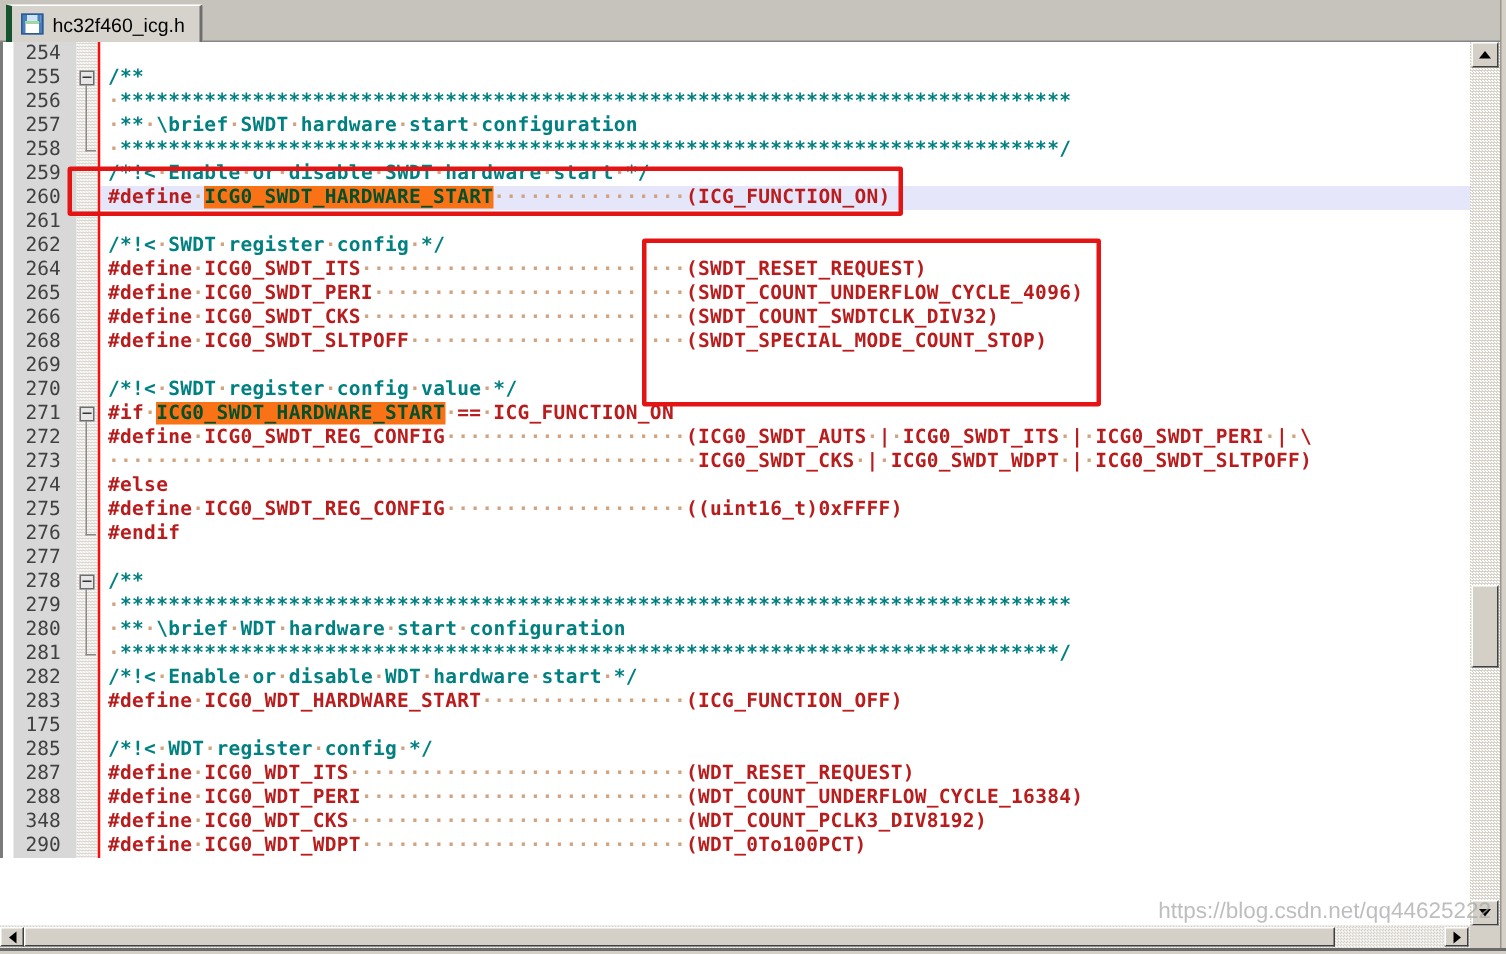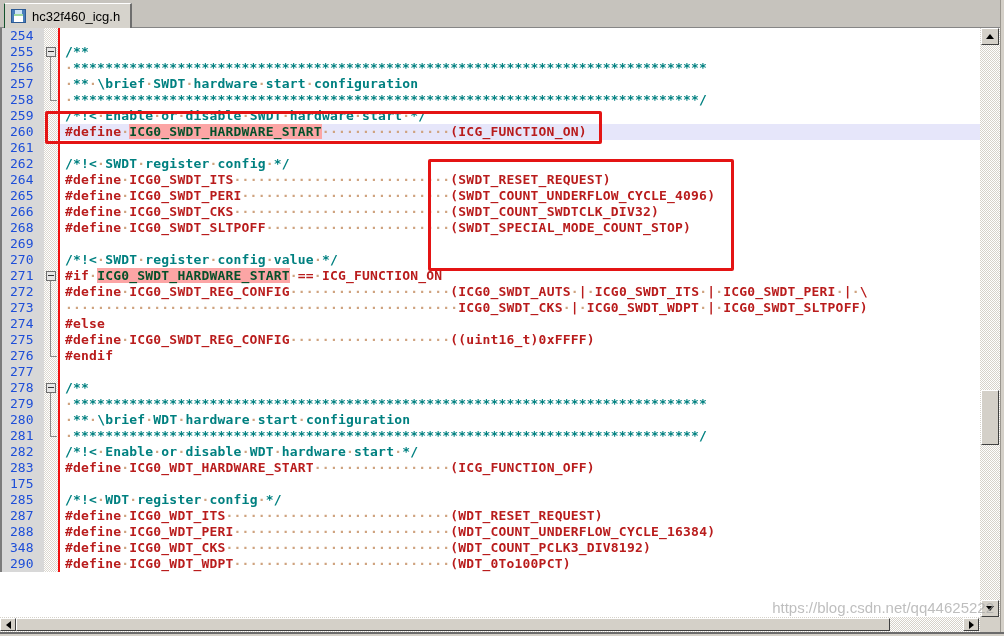--- a/index.html
+++ b/index.html
@@ -5,48 +5,48 @@
   * { margin:0; padding:0; box-sizing:border-box; }
   html,body { width:1004px; height:636px; overflow:hidden; }
   body { font-family:"DejaVu Sans Mono", monospace; background:#d4d0c8; }
   .window { position:absolute; inset:0; width:1004px; height:636px; background:#d4d0c8; }
 
   
   .tabbar { position:absolute; left:0; top:0; width:1004px; height:28px;
             background:#c6c3bd; border-bottom:1px solid #868686; }
   .tab { position:absolute; left:4px; top:3px; height:25px; padding:0 10px 0 6px;
          background:#d6d3cc; display:flex; align-items:center; gap:6px;
-         border-left:1px solid #14532d; border-top:1px solid #ffffff;
+         border-left:4px solid #14532d; border-top:1px solid #ffffff;
          border-right:2px solid #6e6e6e; border-bottom:none;
          font-family:"Liberation Sans", sans-serif; font-size:13px; color:#000; }
   .floppy { width:15px; height:14px; position:relative; background:#4a7ebb;
             border:1px solid #2c5a94; flex:0 0 auto; }
   .floppy::before { content:""; position:absolute; left:3px; top:0; width:7px; height:5px;
             background:#cfe4f7; border-right:2px solid #4a7ebb; }
   .floppy::after { content:""; position:absolute; left:2px; bottom:0; width:9px; height:6px;
             background:#ffffff; border-top:2px solid #9fd89f; }
 
   
   .main { position:absolute; left:0; top:28px; width:980px; height:589px;
           background:#ffffff; overflow:hidden; }
   .line-row { display:flex; height:16px; line-height:16px; white-space:pre; }
   .edge { width:2px; background:#7b7b7b; flex:0 0 auto; }
-  .ln { width:42px; flex:0 0 auto; background:#d8d8d8; color:#1d4ed8;
-        font-size:13px; padding-left:8px; }
+  .ln { width:42px; flex:0 0 auto; background:#d8d8d8; color:#404040;
+        font-size:13px; padding-left:8px;margin-left:7px; }
   .fold { width:14px; flex:0 0 auto; position:relative;
           background:
             conic-gradient(#ffffff 25%, #dcd8d0 25% 50%, #ffffff 50% 75%, #dcd8d0 75%);
           background-size:2px 2px; }
   .redline { width:2px; flex:0 0 auto; background:#f01010; }
   .code { flex:1 1 auto; font-size:13px; font-weight:bold; letter-spacing:0.2px;
           padding-left:5px; background:#ffffff; overflow:hidden; }
   .code.sel { background:#e6e6fa; }
   .t-c { color:#b91c1c; }
   .t-m { color:#008080; }
-  .t-h { color:#05502a; background:#fca5a5; }
+  .t-h { color:#05502a; background:#f97316; }
   .d   { color:#cfa37f; font-weight:bold; }
 
   
   .f-box { position:absolute; left:2px; top:3px; width:10px; height:10px;
            background:#e6e6e6; border:1px solid #6e6e6e; }
   .f-box::after { content:""; position:absolute; left:1px; top:3px; width:6px; height:1px;
            background:#333333; }
   .f-down { position:absolute; left:6px; top:13px; bottom:0; width:1px; background:#8a8a8a; }
   .f-mid  { position:absolute; left:6px; top:0; bottom:0; width:1px; background:#8a8a8a; }
   .f-endv { position:absolute; left:6px; top:0; height:9px; width:1px; background:#8a8a8a; }

